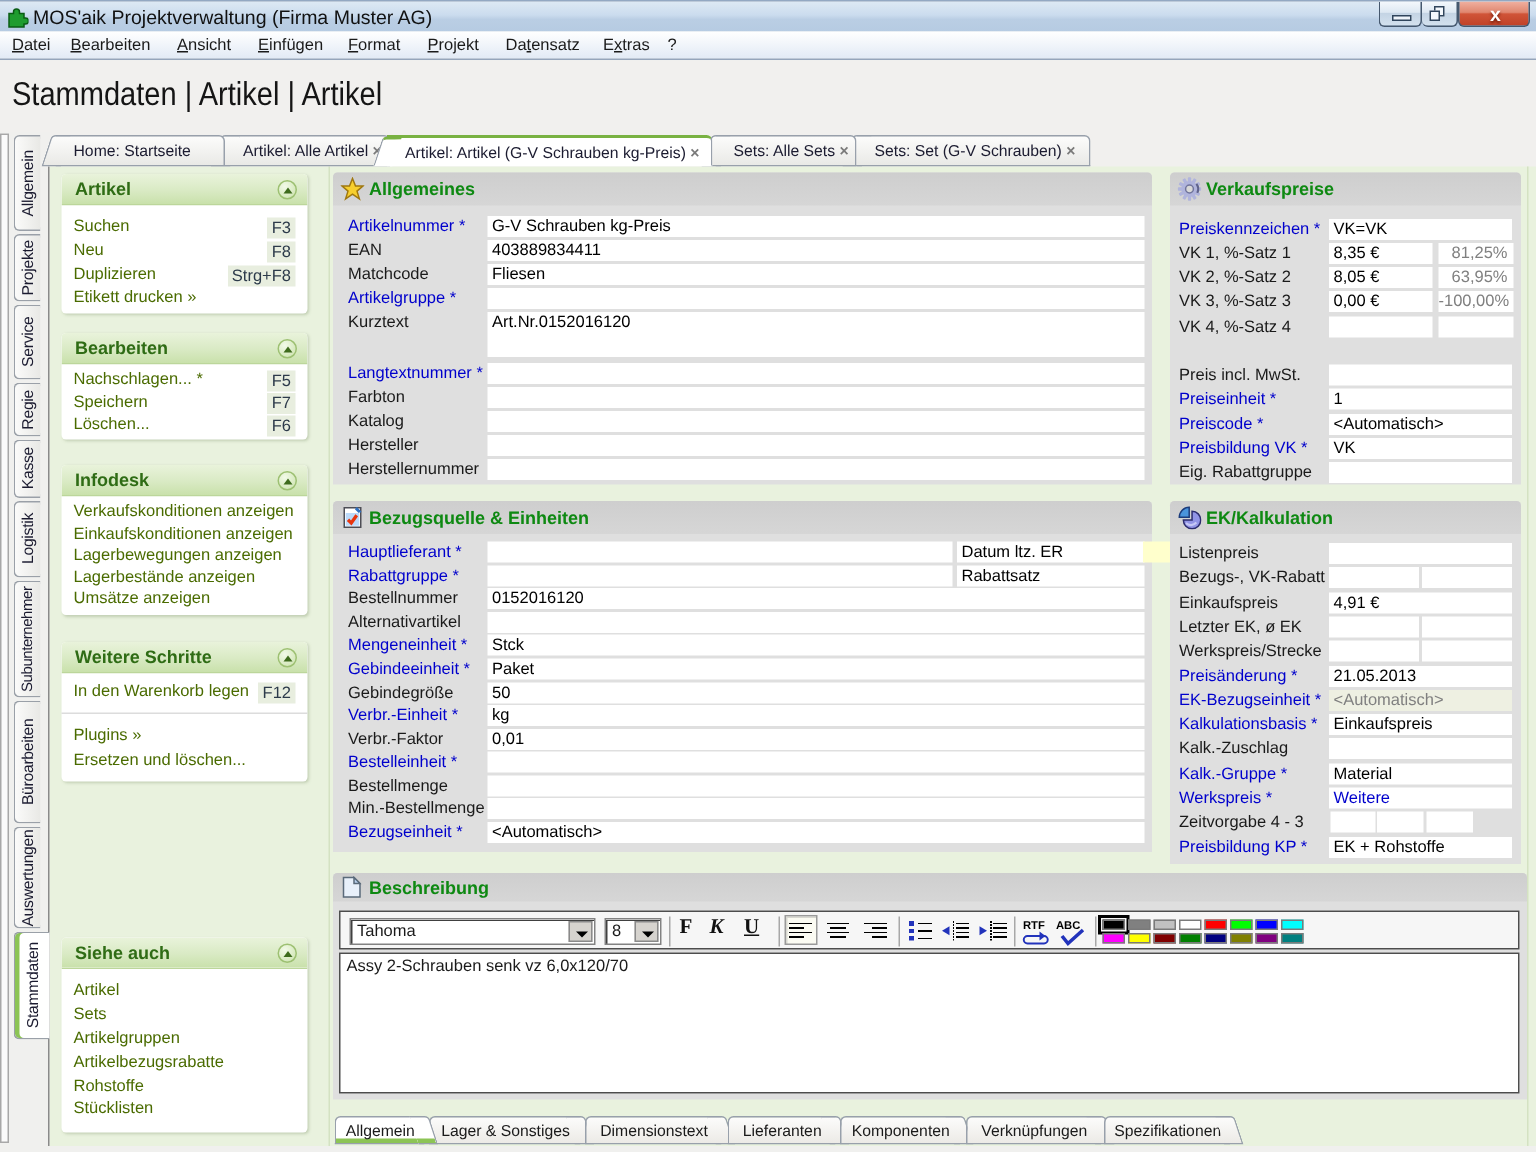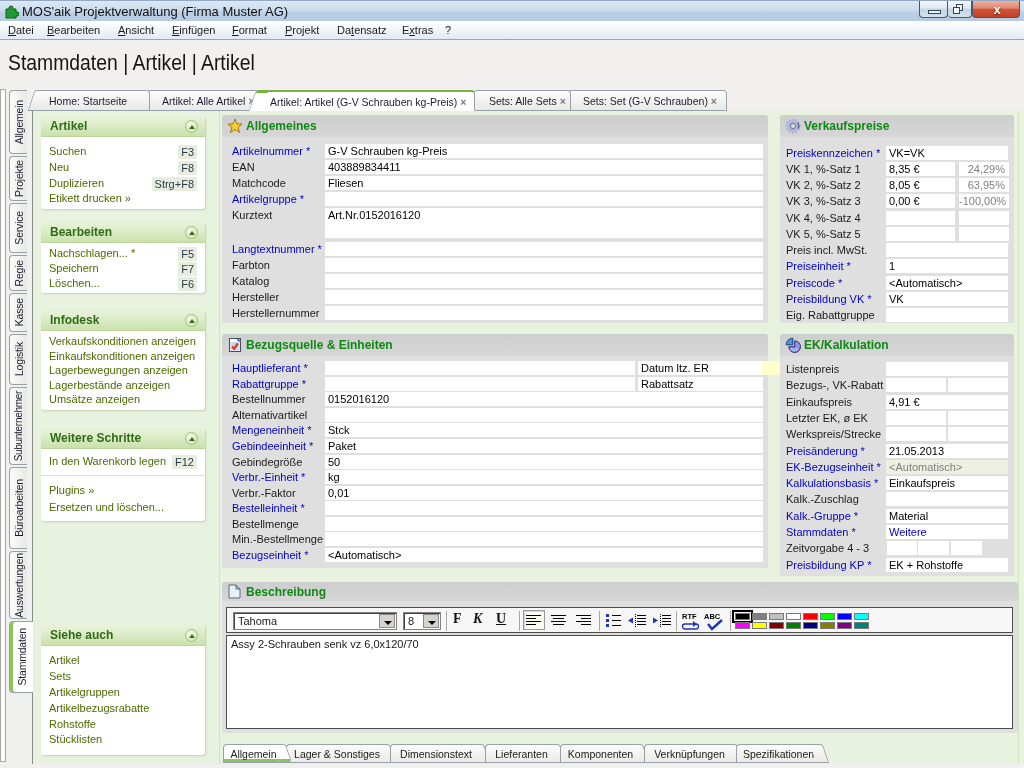--- a/index.html
+++ b/index.html
@@ -402,39 +402,34 @@
       </svg>
     <span class="pt">Verkaufspreise</span>
   </div>
   <div class="row" style="top:31px">
       <span class="lb bl">Preiskennzeichen *</span>
       <span class="fld main">VK=VK</span>
     </div>
   <div class="row" style="top:47px">
       <span class="lb">VK 1, %-Satz 1</span>
       <span class="fld" style="left:106px;width:69px">8,35 €</span>
-      <span class="fld gray rt" style="left:179px;width:50px">24,29%</span>
+      <span class="fld gray rt" style="left:179px;width:50px">81,25%</span>
     </div>
   <div class="row" style="top:63px">
       <span class="lb">VK 2, %-Satz 2</span>
       <span class="fld" style="left:106px;width:69px">8,05 €</span>
       <span class="fld gray rt" style="left:179px;width:50px">63,95%</span>
     </div>
   <div class="row" style="top:79px">
       <span class="lb">VK 3, %-Satz 3</span>
       <span class="fld" style="left:106px;width:69px">0,00 €</span>
       <span class="fld gray rt" style="left:179px;width:50px">-100,00%</span>
     </div>
   <div class="row" style="top:96px">
       <span class="lb">VK 4, %-Satz 4</span>
-      <span class="fld" style="left:106px;width:69px"></span>
-      <span class="fld" style="left:179px;width:50px"></span>
-    </div>
-  <div class="row" style="top:112px">
-      <span class="lb">VK 5, %-Satz 5</span>
       <span class="fld" style="left:106px;width:69px"></span>
       <span class="fld" style="left:179px;width:50px"></span>
     </div>
   <div class="row" style="top:128px">
       <span class="lb">Preis incl. MwSt.</span>
       <span class="fld main"></span>
     </div>
   <div class="row" style="top:144px">
       <span class="lb bl">Preiseinheit *</span>
       <span class="fld main">1</span>
@@ -499,21 +494,21 @@
     </div>
   <div class="row" style="top:158px">
       <span class="lb">Kalk.-Zuschlag</span>
       <span class="fld main"></span>
     </div>
   <div class="row" style="top:175px">
       <span class="lb bl">Kalk.-Gruppe *</span>
       <span class="fld main">Material</span>
     </div>
   <div class="row" style="top:191px">
-      <span class="lb bl">Stammdaten *</span>
+      <span class="lb bl">Werkspreis *</span>
       <span class="fld main" style="color:#0000cc">Weitere</span>
     </div>
   <div class="row" style="top:207px">
       <span class="lb">Zeitvorgabe 4 - 3</span>
       <span class="fld" style="left:107px;width:30px"></span>
       <span class="fld" style="left:138px;width:31px"></span>
       <span class="fld" style="left:171px;width:31px"></span>
       <span class="fld yel" style="left:203px;width:24px">Min</span>
     </div>
   <div class="row" style="top:224px">

